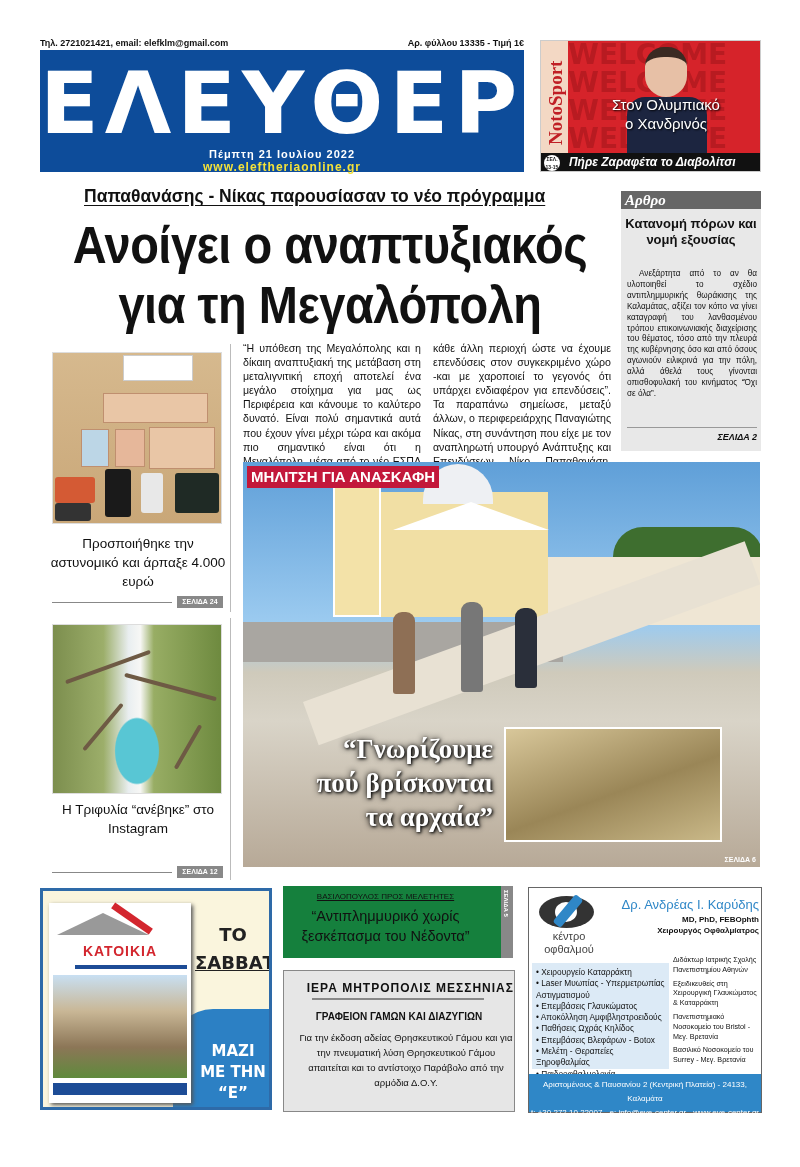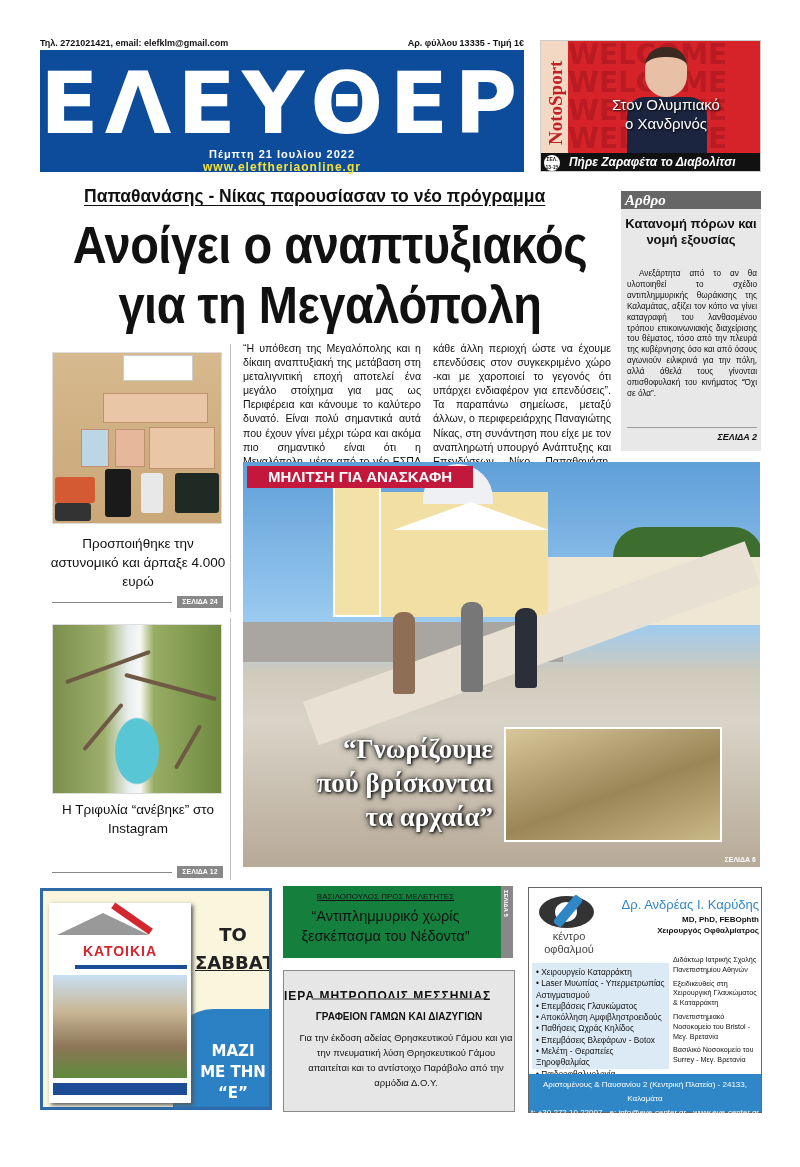--- a/index.html
+++ b/index.html
@@ -52,21 +52,21 @@
   .side-box .pg { position: absolute; left: 127px; width: 46px; height: 12px; background: #888; color: #fff; font-size: 7px; font-weight: bold; text-align: center; line-height: 12px; }
 
   .money { background: linear-gradient(#d6b98e, #c9a778); }
   .money .note { position: absolute; background: #e9c6a6; border: 1px solid #bf8f6f; }
   .money .dev { position: absolute; border-radius: 3px; }
   .falls { background: radial-gradient(ellipse at 50% 75%, #58c6d4 0 18%, transparent 19%), linear-gradient(90deg, #7c8e4e 0%, #9cae6a 30%, #e9eef0 45%, #f7f7f5 52%, #98ad64 60%, #6e8a3f 100%); }
   .falls .branch { position: absolute; height: 4px; background: #6e5a44; border-radius: 2px; }
 
   
   .main-photo { left: 243px; top: 462px; width: 517px; height: 405px; overflow: hidden; background: linear-gradient(180deg, #5f9fd8 0%, #9ccbf0 40%, #cfcabb 52%, #d9d4c8 64%, #b7a997 100%); }
-  .main-photo .badge { position: absolute; left: 4px; top: 4px; padding: 0 21px; height: 22px; background: #c3183b; color: #fff; font-weight: bold; font-size: 15px; line-height: 22px; }
+  .main-photo .badge { position: absolute; left: 4px; top: 4px; padding: 0 4px; height: 22px; background: #c3183b; color: #fff; font-weight: bold; font-size: 15px; line-height: 22px; }
   .church { position: absolute; left: 90px; top: 30px; width: 215px; height: 125px; background: #f1dfa4; }
   .church .tower { position: absolute; left: 0; top: -20px; width: 48px; height: 145px; background: #f3e2a8; border: 2px solid #fff; }
   .church .dome { position: absolute; left: 90px; top: -28px; width: 70px; height: 40px; border-radius: 40px 40px 0 0; background: #eef0f3; }
   .church .pediment { position: absolute; left: 60px; top: 10px; width: 0; height: 0; border-left: 78px solid transparent; border-right: 78px solid transparent; border-bottom: 28px solid #fff; }
   .trees { position: absolute; left: 370px; top: 65px; width: 150px; height: 40px; background: #3e6e2f; border-radius: 30px 30px 0 0; }
   .houses { position: absolute; left: 300px; top: 95px; width: 220px; height: 68px; background: #efe6d4; }
   .wall { position: absolute; left: 0; top: 160px; width: 320px; height: 40px; background: #a9a6a1; }
   .path { position: absolute; left: 60px; top: 240px; width: 470px; height: 46px; background: #e8e1d3; transform: rotate(-20deg); transform-origin: left top; }
   .person { position: absolute; width: 22px; border-radius: 9px 9px 3px 3px; }
   .inset { position: absolute; left: 261px; top: 265px; width: 218px; height: 115px; background: linear-gradient(160deg, #d8c79a, #9a8657 55%, #c9b888); border: 2px solid #fff; }
@@ -86,21 +86,21 @@
   .ad-katoikia .sat { position: absolute; left: 152px; top: 30px; width: 76px; text-align: center; font-family: "DejaVu Sans", sans-serif; font-weight: bold; font-size: 18px; line-height: 28px; color: #222; }
   .ad-katoikia .mazi { position: absolute; left: 150px; top: 150px; width: 80px; text-align: center; font-family: "DejaVu Sans", sans-serif; font-weight: bold; font-size: 15px; line-height: 21px; color: #fff; }
 
   .ad-nedon { left: 283px; top: 886px; width: 230px; height: 72px; background: #15803d; }
   .ad-nedon .k { position: absolute; left: 0; top: 6px; width: 205px; text-align: center; font-size: 8px; text-decoration: underline; }
   .ad-nedon .t { position: absolute; left: 0; top: 20px; width: 205px; text-align: center; font-size: 14.5px; line-height: 20px; }
   .ad-nedon .side { position: absolute; right: 0; top: 0; width: 12px; height: 72px; background: #888; }
   .ad-nedon .side span { position: absolute; left: 2px; top: 4px; writing-mode: vertical-rl; color: #fff; font-size: 6px; font-weight: bold; }
 
   .ad-mitro { left: 283px; top: 970px; width: 232px; height: 142px; background: #e6e6e6; border: 1px solid #888; }
-  .ad-mitro .h1 { position: absolute; left: 0; top: 18px; width: 230px; text-align: left; font-weight: bold; font-size: 12px; letter-spacing: 1px; }
+  .ad-mitro .h1 { position: absolute; left: 0; top: 10px; width: 230px; text-align: right; font-weight: bold; font-size: 12px; letter-spacing: 1px; }
   .ad-mitro .hr { position: absolute; left: 28px; top: 27px; width: 172px; height: 2px; background: #888; }
   .ad-mitro .h2 { position: absolute; left: 0; top: 40px; width: 230px; text-align: center; font-weight: bold; font-size: 10px; }
   .ad-mitro .b { position: absolute; left: 4px; top: 59px; width: 222px; text-align: center; font-size: 9.5px; line-height: 15px; margin-left: 7px; }
 
   .ad-eye { left: 528px; top: 887px; width: 234px; height: 226px; border: 1px solid #666; background: #fff; }
   .ad-eye .logo-eye { position: absolute; left: 10px; top: 8px; width: 55px; height: 32px; border-radius: 50%; background: #333; }
   .ad-eye .logo-eye::after { content: ""; position: absolute; left: 16px; top: 6px; width: 22px; height: 20px; border-radius: 50%; background: #fff; }
   .ad-eye .logo-slash { position: absolute; left: 34px; top: 5px; width: 10px; height: 36px; background: #2f87c7; transform: rotate(40deg); border-radius: 3px; }
   .ad-eye .lt { position: absolute; left: 4px; top: 42px; width: 72px; text-align: center; color: #444; font-size: 11px; line-height: 13px; }
   .ad-eye .dr { position: absolute; left: 68px; top: 9px; width: 162px; text-align: right; color: #2f87c7; font-weight: normal; font-size: 13px; }

